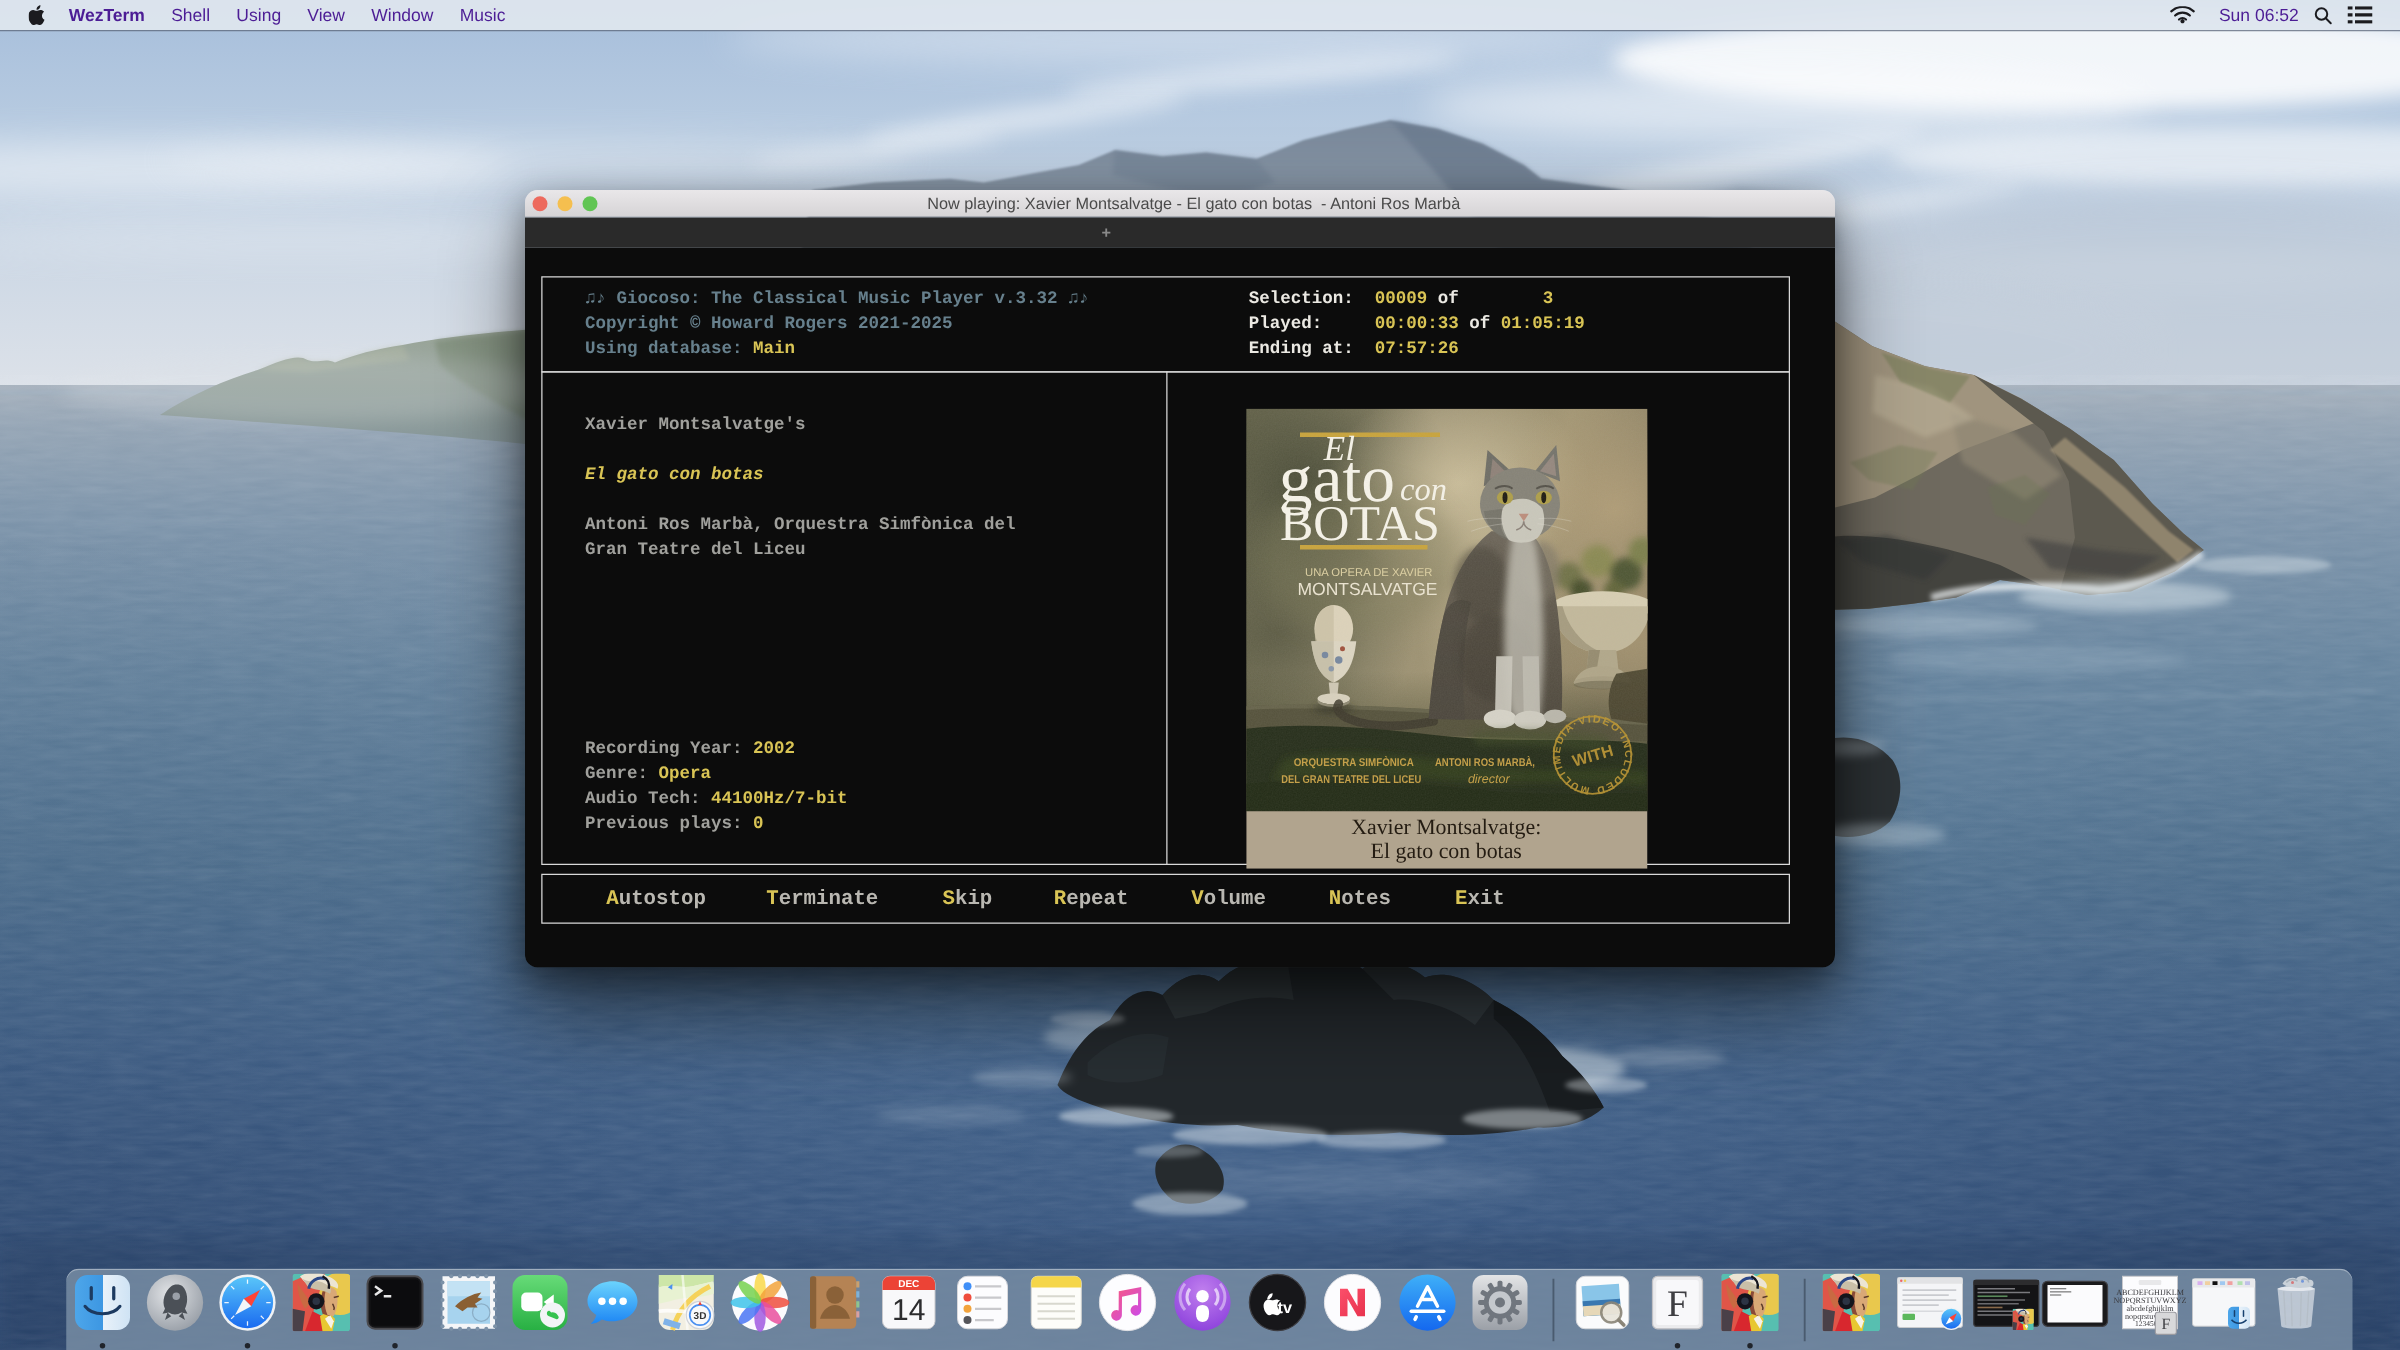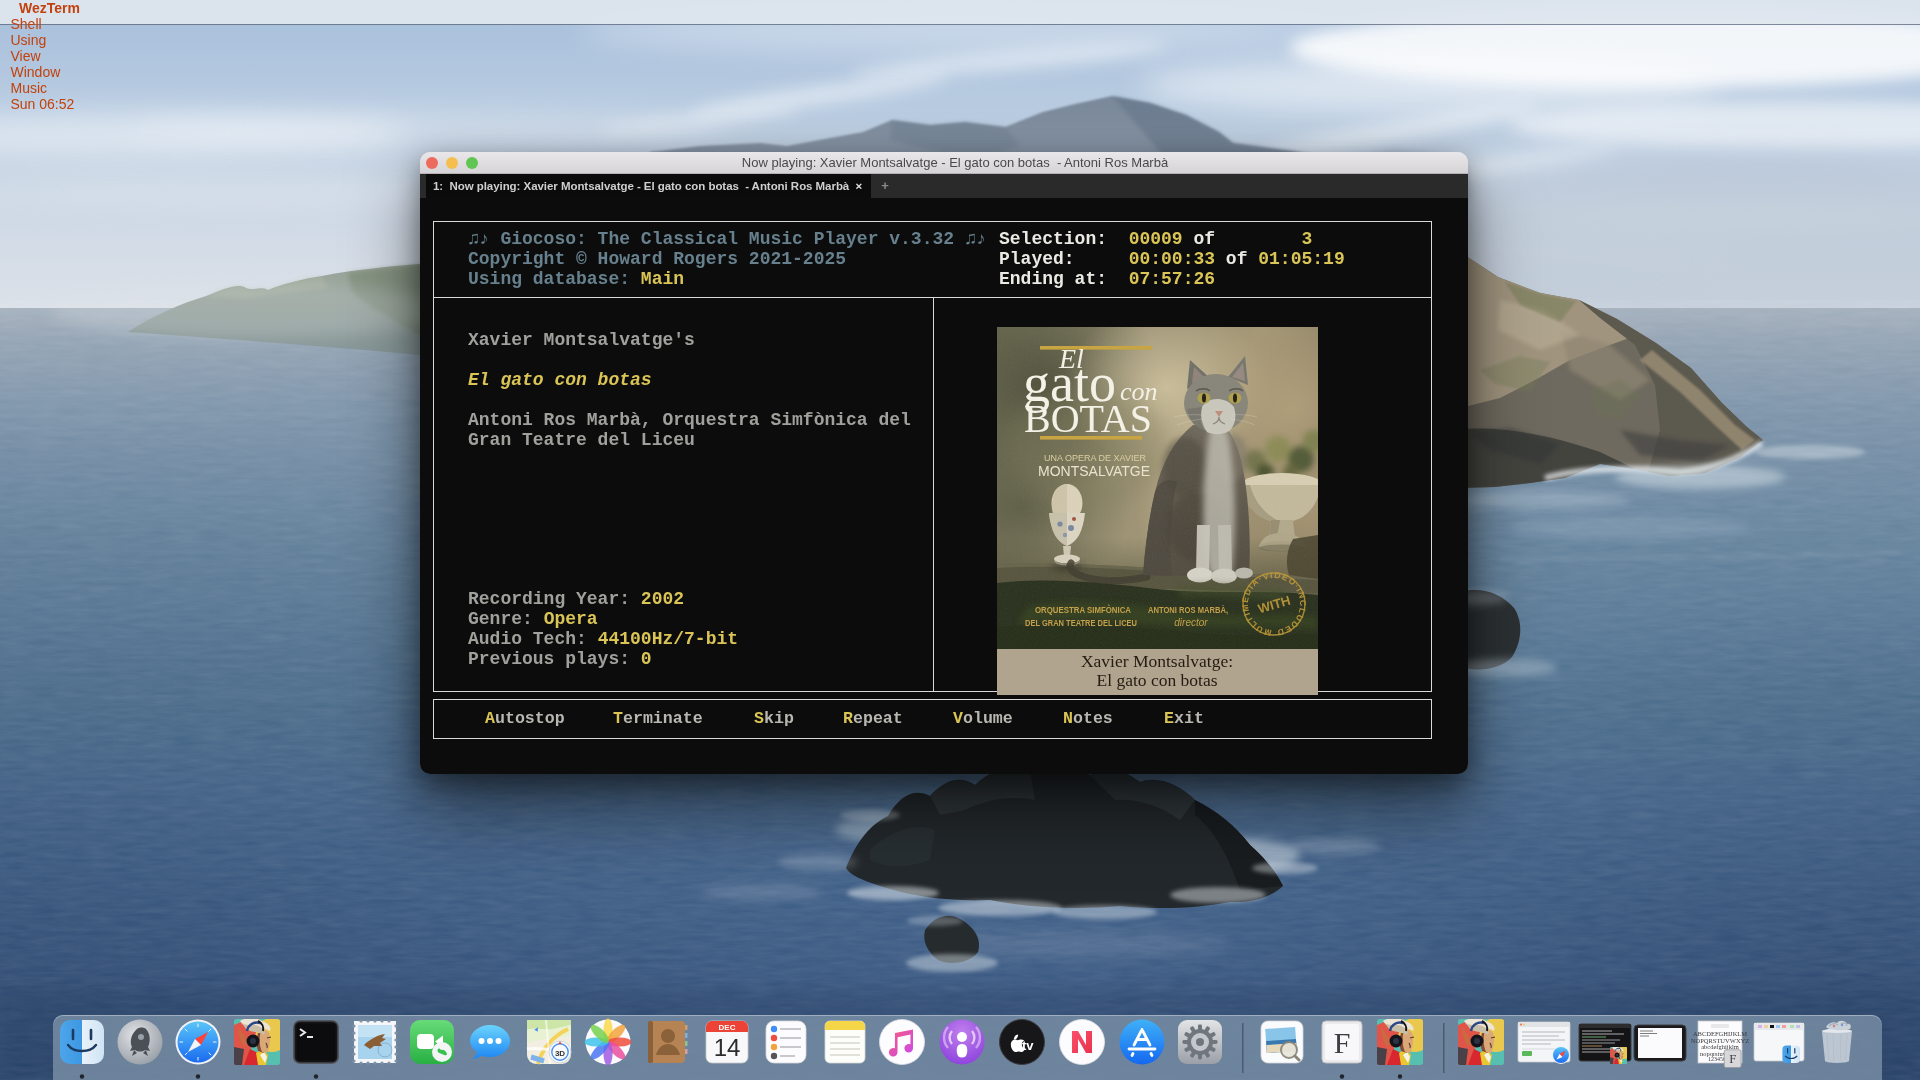--- a/index.html
+++ b/index.html
@@ -1,42 +1,42 @@
 <!DOCTYPE html>
 <html><head>
 <meta charset="utf-8">
 <style>
   html,body{margin:0;padding:0;width:1920px;height:1080px;overflow:hidden;background:#6d87a1;}
   *{box-sizing:border-box;}
   body{font-family:"Liberation Sans",sans-serif;}
   #wall{position:absolute;left:0;top:0;z-index:0;}
   
   #menubar{position:absolute;left:0;top:0;width:1920px;height:24px;z-index:30;
-    background:rgba(222,229,238,.94);display:flex;align-items:flex-start;
-    font-size:14px;color:#c2410c;box-shadow:0 1px 0 rgba(90,100,120,.75);flex-direction:column;}
+    background:rgba(222,229,238,.94);display:flex;align-items:center;
+    font-size:14px;color:#4c1d95;box-shadow:0 1px 0 rgba(90,100,120,.75);}
   #menubar .it{margin:0 10.5px;white-space:nowrap;}
   
   #win{position:absolute;left:420px;top:152px;width:1048px;height:622px;z-index:20;
     border-radius:10px;box-shadow:0 34px 70px rgba(0,0,0,.5),0 10px 26px rgba(0,0,0,.4);}
   #titlebar{position:absolute;left:0;top:0;width:100%;height:22px;
     background:linear-gradient(#e9e7e9,#d6d4d6);border-radius:10px 10px 0 0;
     border-bottom:1px solid #b4b2b4;}
   #titlebar .tl{position:absolute;top:5px;width:12px;height:12px;border-radius:50%;}
   #title-text{position:absolute;top:3px;left:0;width:100%;text-align:center;
     font-size:13px;color:#4a4a4a;margin-left:11px;}
   #tabbar{position:absolute;left:0;top:22px;width:100%;height:24px;background:#2a2a2a;}
   #tab1{position:absolute;left:6px;top:0;height:24px;background:#0b0b0b;
     color:#cfcfcf;font-size:11.5px;font-weight:bold;line-height:24px;padding:0 9px 0 7px;letter-spacing:-0.05px;white-space:nowrap;}
   #tabplus{position:absolute;left:455px;top:0;width:20px;height:24px;color:#8a8a8a;
     font-size:13px;font-weight:bold;line-height:24px;text-align:center;}
   #term{position:absolute;left:0;top:46px;width:100%;height:576px;background:#0c0c0c;
     border-radius:0 0 10px 10px;font-family:"Liberation Mono",monospace;}
   .tbox{position:absolute;border:1px solid #d9d9d9;}
   pre.t{margin:0;position:absolute;font-family:"Liberation Mono",monospace;
-    font-size:18px;line-height:20px;letter-spacing:0;font-weight:bold;}
+    font-size:14px;line-height:20px;letter-spacing:0;font-weight:bold;}
   .cgray{color:#67808d;}
   .lgray{color:#a0a09c;}
   .wht{color:#ebe9e3;font-weight:bold;}
   .yel{color:#d9c455;font-weight:bold;}
   .menu-it{position:absolute;font-family:"Liberation Mono",monospace;font-size:16.6px;
     line-height:20px;font-weight:bold;color:#b9b7b1;margin-left:16px;}
   .menu-it b{color:#d9c455;font-weight:bold;}
   
   #dock{position:absolute;left:53px;top:1015px;width:1829px;height:65px;z-index:30;
     background:rgba(124,145,168,.80);border-radius:10px 10px 0 0;
@@ -249,21 +249,20 @@
 </div>
 
 <div id="win">
   <div id="titlebar">
     <div class="tl" style="left:6px;background:#ed6a5e;"></div>
     <div class="tl" style="left:26px;background:#f5bf4f;"></div>
     <div class="tl" style="left:46px;background:#61c554;"></div>
     <div id="title-text">Now playing: Xavier Montsalvatge - El gato con botas&nbsp; - Antoni Ros Marbà</div>
   </div>
   <div id="tabbar">
-    <div id="tab1">1:&nbsp; Now playing: Xavier Montsalvatge - El gato con botas&nbsp; - Antoni Ros Marbà &nbsp;<span style="color:#e8e8e8">×</span></div>
     <div id="tabplus">+</div>
   </div>
   <div id="term">
 
     <div class="tbox" style="left:13px;top:23px;width:999px;height:77px;"></div>
     <div class="tbox" style="left:13px;top:99px;width:999px;height:395px;"></div>
     <div class="tbox" style="left:513px;top:99px;width:1px;height:395px;border:none;background:#d9d9d9;"></div>
     <div class="tbox" style="left:13px;top:501px;width:999px;height:40px;"></div>
     <pre class="t cgray" style="left:48px;top:31px;">♫♪ Giocoso: The Classical Music Player v.3.32 ♫♪
 Copyright © Howard Rogers 2021-2025

